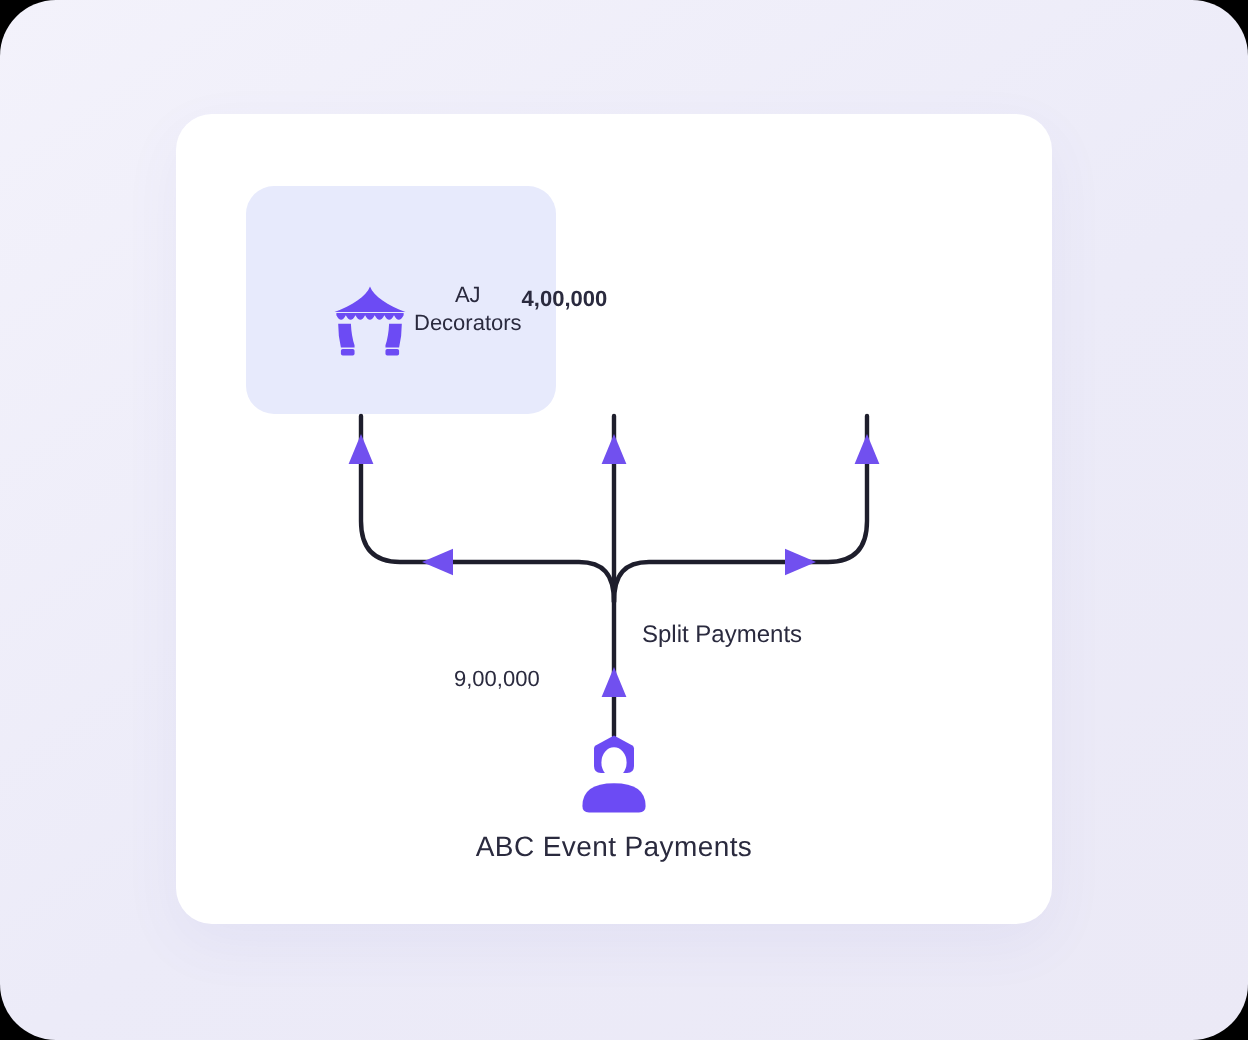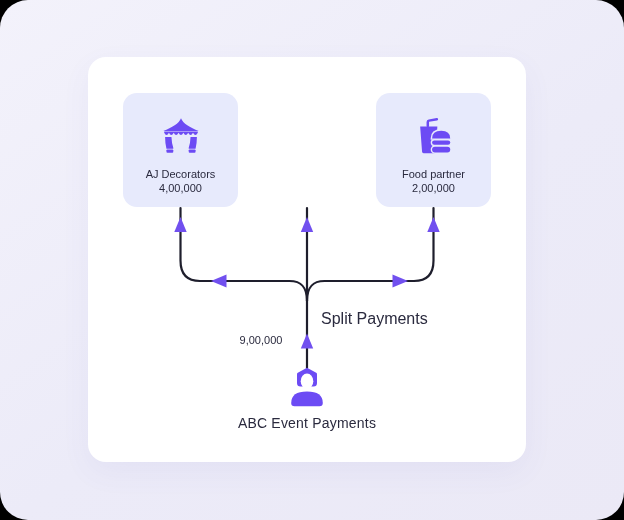--- a/index.html
+++ b/index.html
@@ -14,39 +14,39 @@
     overflow:hidden;
   }
   .panel{
     position:absolute;left:88px;top:57px;width:438px;height:405px;
     background:var(--panel-bg,#ffffff);border-radius:18px;
     box-shadow:0 10px 30px rgba(90,80,190,.06);
   }
   .card{
     position:absolute;top:36px;width:115px;height:114px;border-radius:14px;
     background:var(--card-bg,#e7eafc);
-    display:flex;flex-direction:column;align-items:center;text-align:center;
+    display:flex;flex-direction:row;align-items:center;text-align:center;padding-left:40px;
   }
   .card.c0{left:35px}.card.c1{left:161px}.card.c2{left:288px}
   .card .iconbox{height:44px;margin-top:21px;display:flex;align-items:center;justify-content:center;}
   .card .name{margin-top:9px;font-size:11px;line-height:14px;font-weight:500;color:var(--text-dark,#2e2e44);}
-  .card .amount{font-size:11px;line-height:14px;font-weight:400;color:var(--text-dark,#2e2e44);}
+  .card .amount{font-size:11px;line-height:14px;font-weight:700;color:var(--text-dark,#2e2e44);}
   .flow-svg{position:absolute;left:0;top:0;pointer-events:none;}
   .sl{stroke:var(--line,#1e1e2c);stroke-width:2.2;fill:none;stroke-linecap:round;}
   .farrow{fill:var(--arrow,#7150ef);}
   .fa{fill:var(--accent,#6c4bf4);}
   .sa{stroke:var(--accent,#6c4bf4);fill:none;stroke-linecap:round;}
   .fc{fill:var(--card-bg,#e7eafc);}
   .fw{fill:var(--panel-bg,#ffffff);}
   .split-label{
-    position:absolute;left:233px;top:253px;font-size:16px;font-weight:500;
+    position:absolute;left:233px;top:253px;font-size:12px;font-weight:500;
     color:var(--text-dark,#1d1d30);white-space:nowrap;
   }
   .total-label{
-    position:absolute;left:139px;top:277px;width:68px;text-align:center;
+    position:absolute;left:139px;top:277px;width:68px;text-align:left;
     font-size:11px;font-weight:500;color:var(--text-dark,#1d1d30);white-space:nowrap;
   }
   .sender{position:absolute;left:0;top:310px;width:100%;display:flex;flex-direction:column;align-items:center;}
   .sender .iconbox{width:44px;height:40px;}
   .sender .name{
     margin-top:8px;font-size:14px;font-weight:500;letter-spacing:.2px;
     color:var(--text-dark,#1a1a2e);
   }
 </style>
 </head>
@@ -64,35 +64,20 @@
           <rect class="fa" x="8" y="36.8" width="7.5" height="3.6" rx="1"></rect>
           <path class="fa" d="M41.5,23 L34.5,23 Q34.2,30 32.5,34.8 L32.5,36 L40,36 Q41.5,30 41.5,23 Z"></path>
           <rect class="fa" x="32.5" y="36.8" width="7.5" height="3.6" rx="1"></rect>
         </svg>
       </div>
       <div class="name">AJ Decorators</div>
       <div class="amount">4,00,000</div>
     </div>
 
 
-    <div class="card c2">
-      <div class="iconbox">
-        <svg width="46" height="42" viewBox="0 0 48 44">
-          <path class="fa" d="M9.5,12 L27.5,12 L26,38.5 Q25.9,40 24.4,40 L13.1,40 Q11.6,40 11.5,38.5 Z"></path>
-          <path class="sa" stroke-width="2.6" d="M17.5,11.5 L17.5,7.3 Q17.5,6.1 18.7,5.9 L27,4.4"></path>
-          <g paint-order="stroke" stroke="var(--card-bg,#e7eafc)" stroke-width="3">
-            <path class="fa" d="M22,24.5 Q22,16.5 31.5,16.5 Q41,16.5 41,24.5 Z"></path>
-            <rect class="fa" x="22" y="26.6" width="19" height="4.6" rx="2.3"></rect>
-            <rect class="fa" x="22" y="33.2" width="19" height="6" rx="3"></rect>
-          </g>
-        </svg>
-      </div>
-      <div class="name">Food partner</div>
-      <div class="amount">2,00,000</div>
-    </div>
 
     <svg class="flow-svg" width="438" height="405" viewBox="0 0 438 405">
       <path class="sl" d="M219,311 L219,151"></path>
       <path class="sl" d="M219,244 C219,230 213.5,224 201.5,224 L112,224 Q92.5,224 92.5,203.5 L92.5,151"></path>
       <path class="sl" d="M219,244 C219,230 224.5,224 236.5,224 L326,224 Q345.5,224 345.5,203.5 L345.5,151"></path>
       <polygon class="farrow" points="92.5,160 86.3,175 98.7,175"></polygon>
       <polygon class="farrow" points="219,160 212.8,175 225.2,175"></polygon>
       <polygon class="farrow" points="345.5,160 339.3,175 351.7,175"></polygon>
       <polygon class="farrow" points="123,224 138.5,217.4 138.5,230.6"></polygon>
       <polygon class="farrow" points="320,224 304.5,217.4 304.5,230.6"></polygon>

